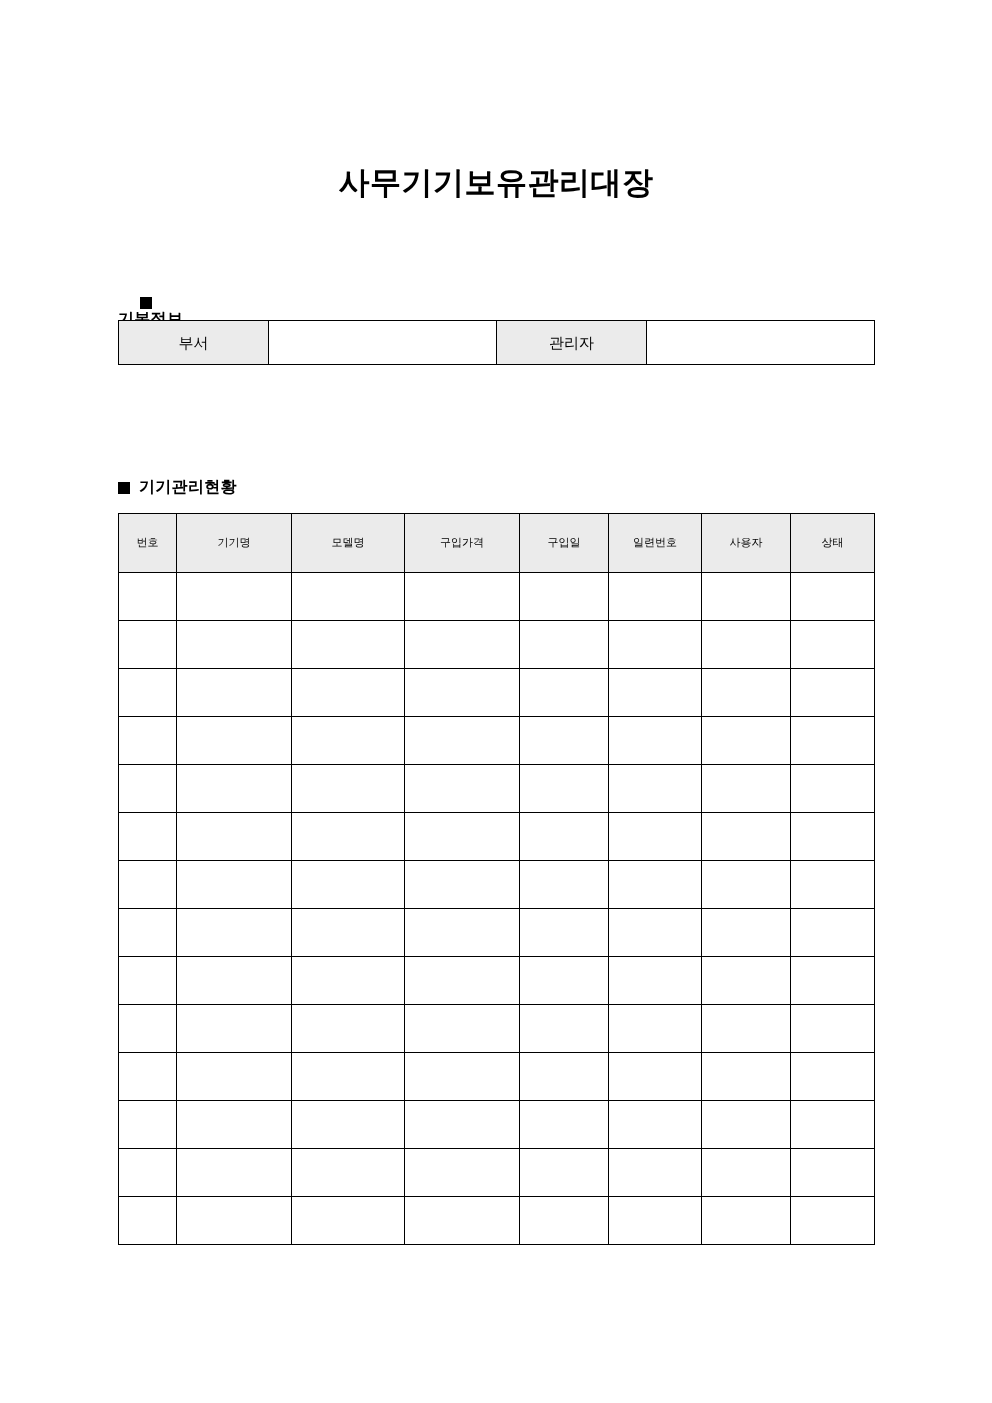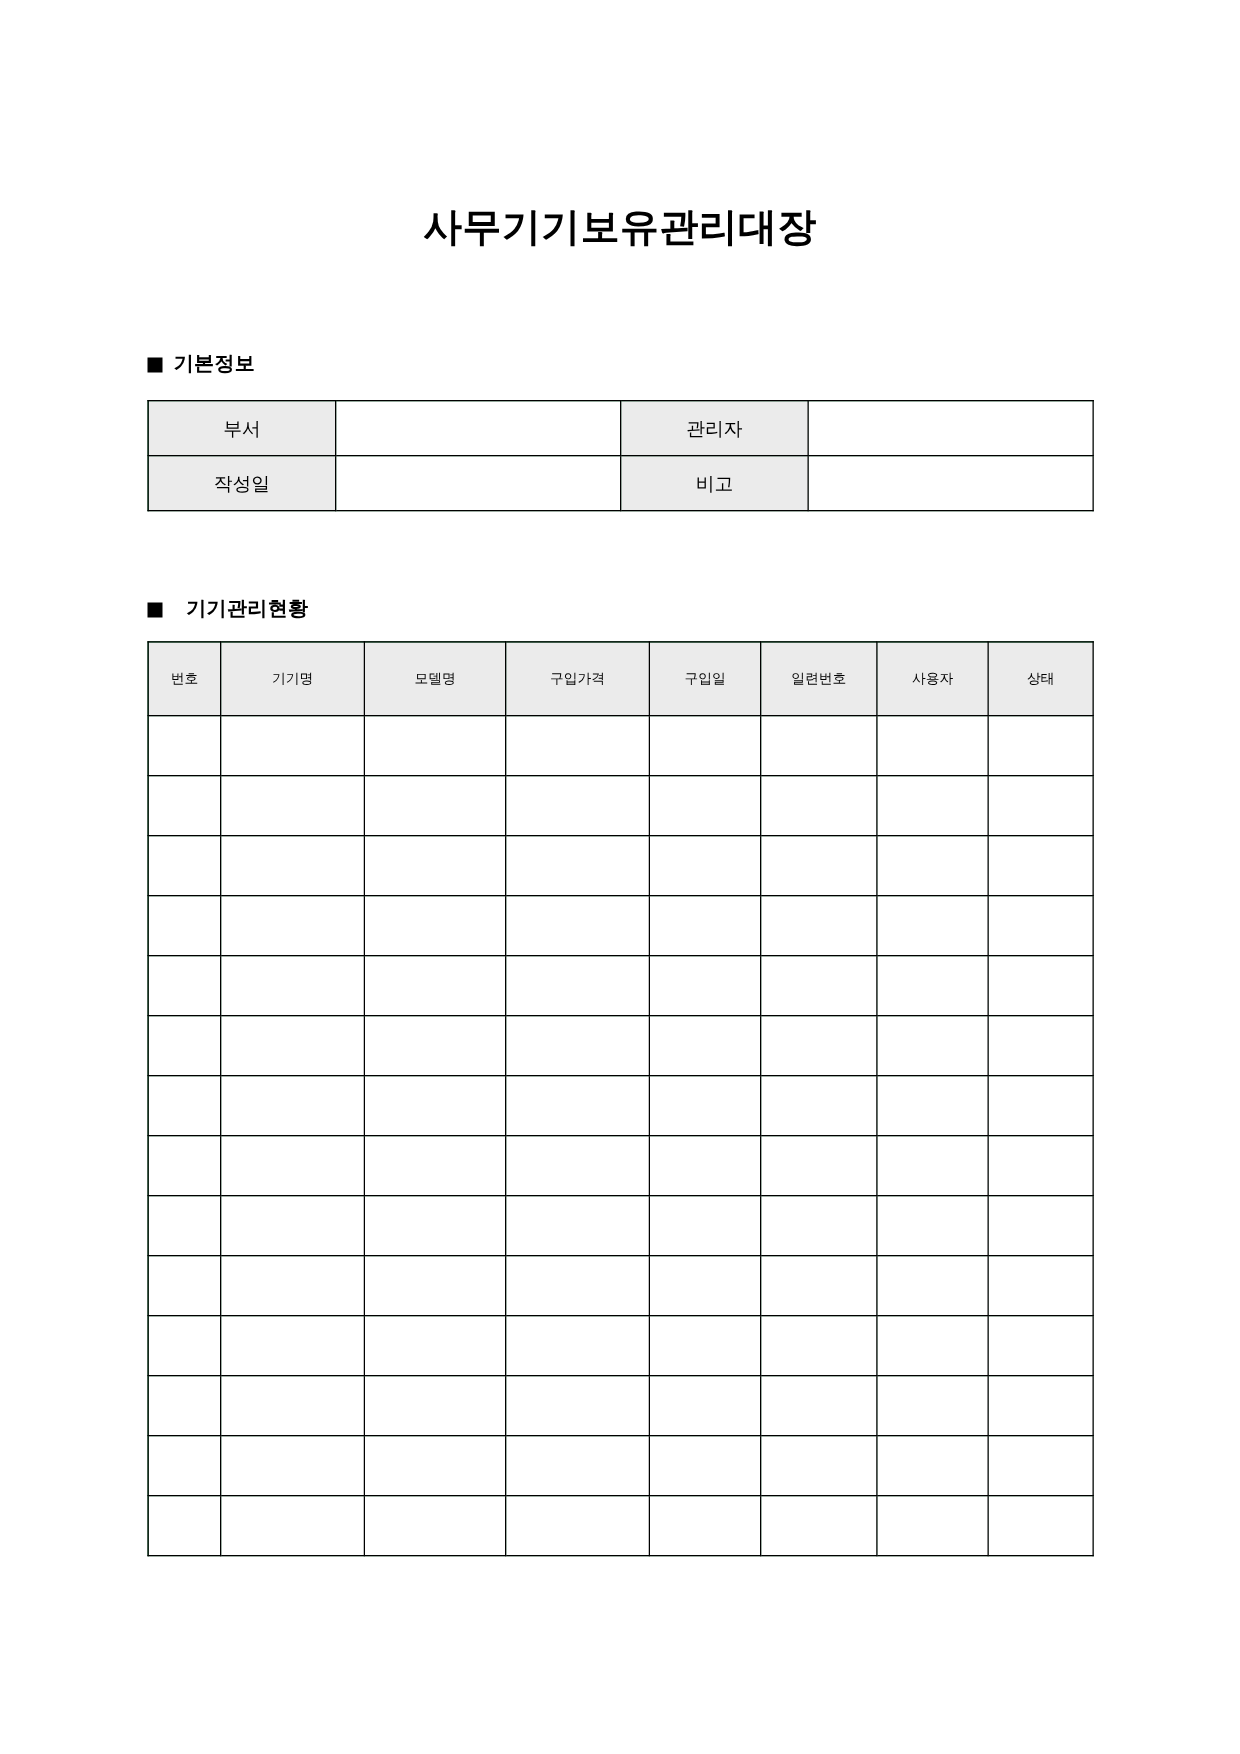--- a/index.html
+++ b/index.html
@@ -50,29 +50,29 @@
     align-items: center;
   }
   .section-heading .bullet {
     display: inline-block;
     width: 12px;
     height: 12px;
     background: #000000;
     margin-right: 9px;
     flex: none;
   }
-  #heading-basic { top: 249px; }
-  #heading-status { top: 445px; gap: 10px; }
+  #heading-basic { top: 265px; flex-direction: column; }
+  #heading-status { top: 445px; }
 
   
   table.grid {
     position: absolute;
     border-collapse: collapse;
     table-layout: fixed;
-    background: #15803d;
+    background: #f9a8d4;
   }
   table.grid td {
     border: 1px solid #000000;
     padding: 0;
     font-size: 15px;
     text-align: center;
     vertical-align: middle;
     background: #ffffff;
     line-height: 1.2;
   }
@@ -122,26 +122,20 @@
       <col style="width:150px">
       <col style="width:228px">
       <col style="width:150px">
       <col style="width:228px">
     </colgroup>
     <tbody>
       <tr>
         <td class="label">부서</td>
         <td class="value"></td>
         <td class="label">관리자</td>
-        <td class="value"></td>
-      </tr>
-      <tr>
-        <td class="label">작성일</td>
-        <td class="value"></td>
-        <td class="label">비고</td>
         <td class="value"></td>
       </tr>
     </tbody>
   </table>
 
   <div class="section-heading" id="heading-status">
     <span class="bullet"></span>
     <span>기기관리현황</span>
   </div>
 

